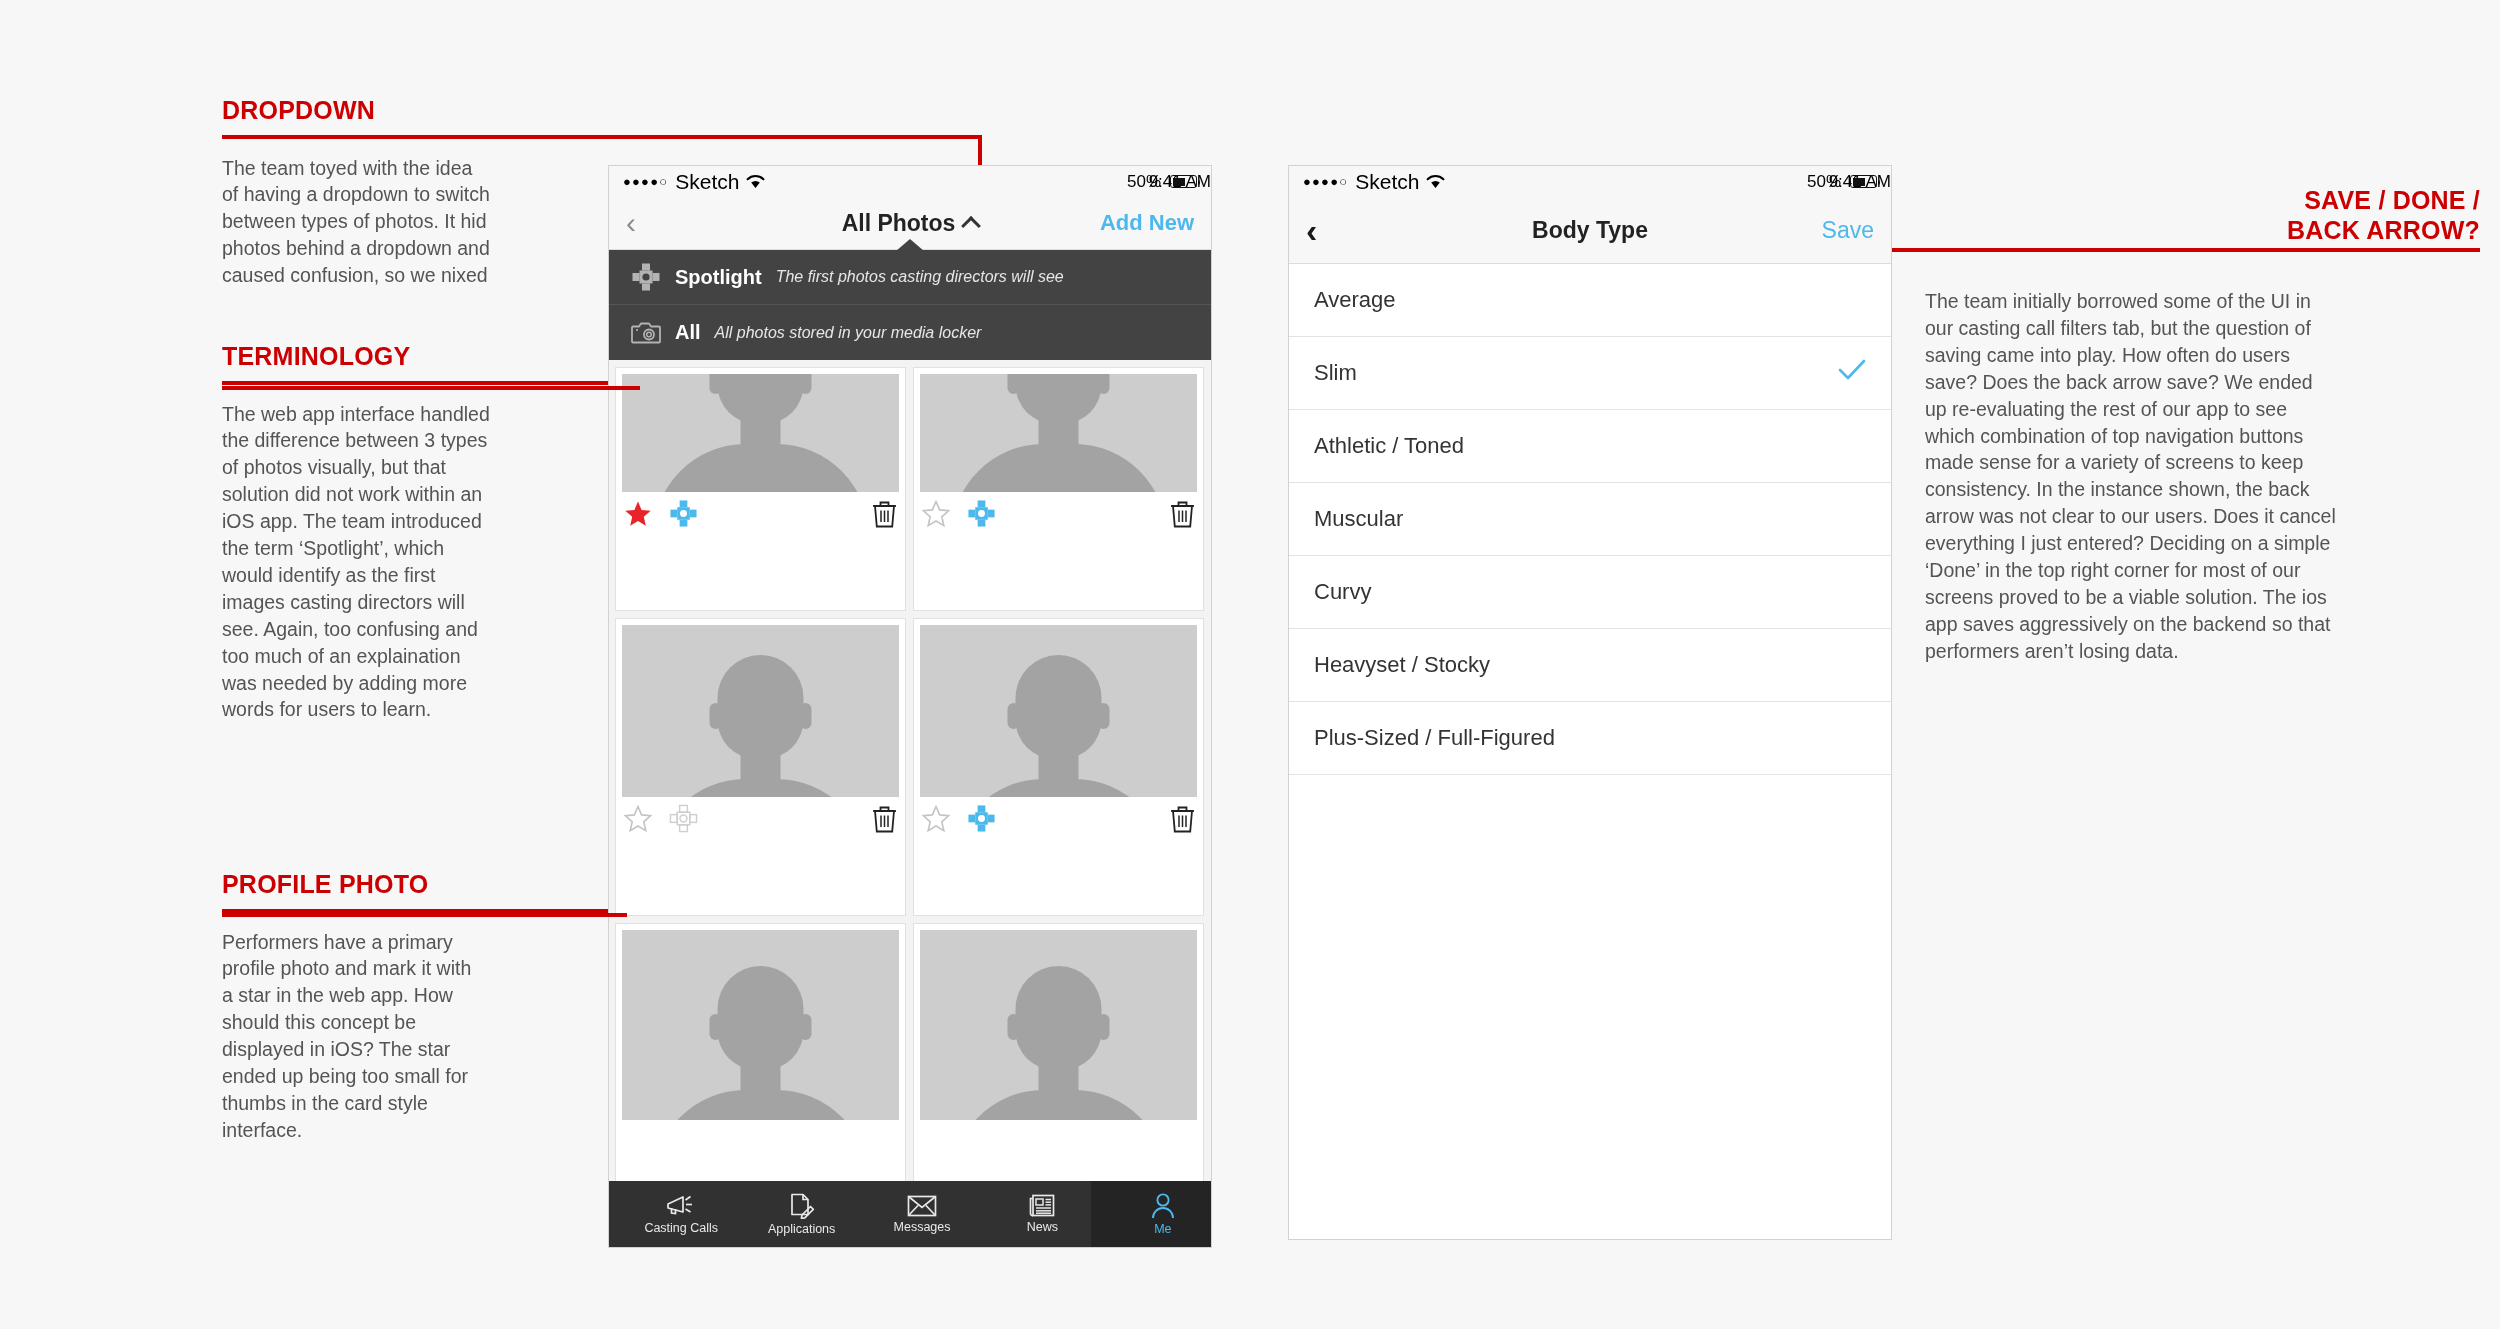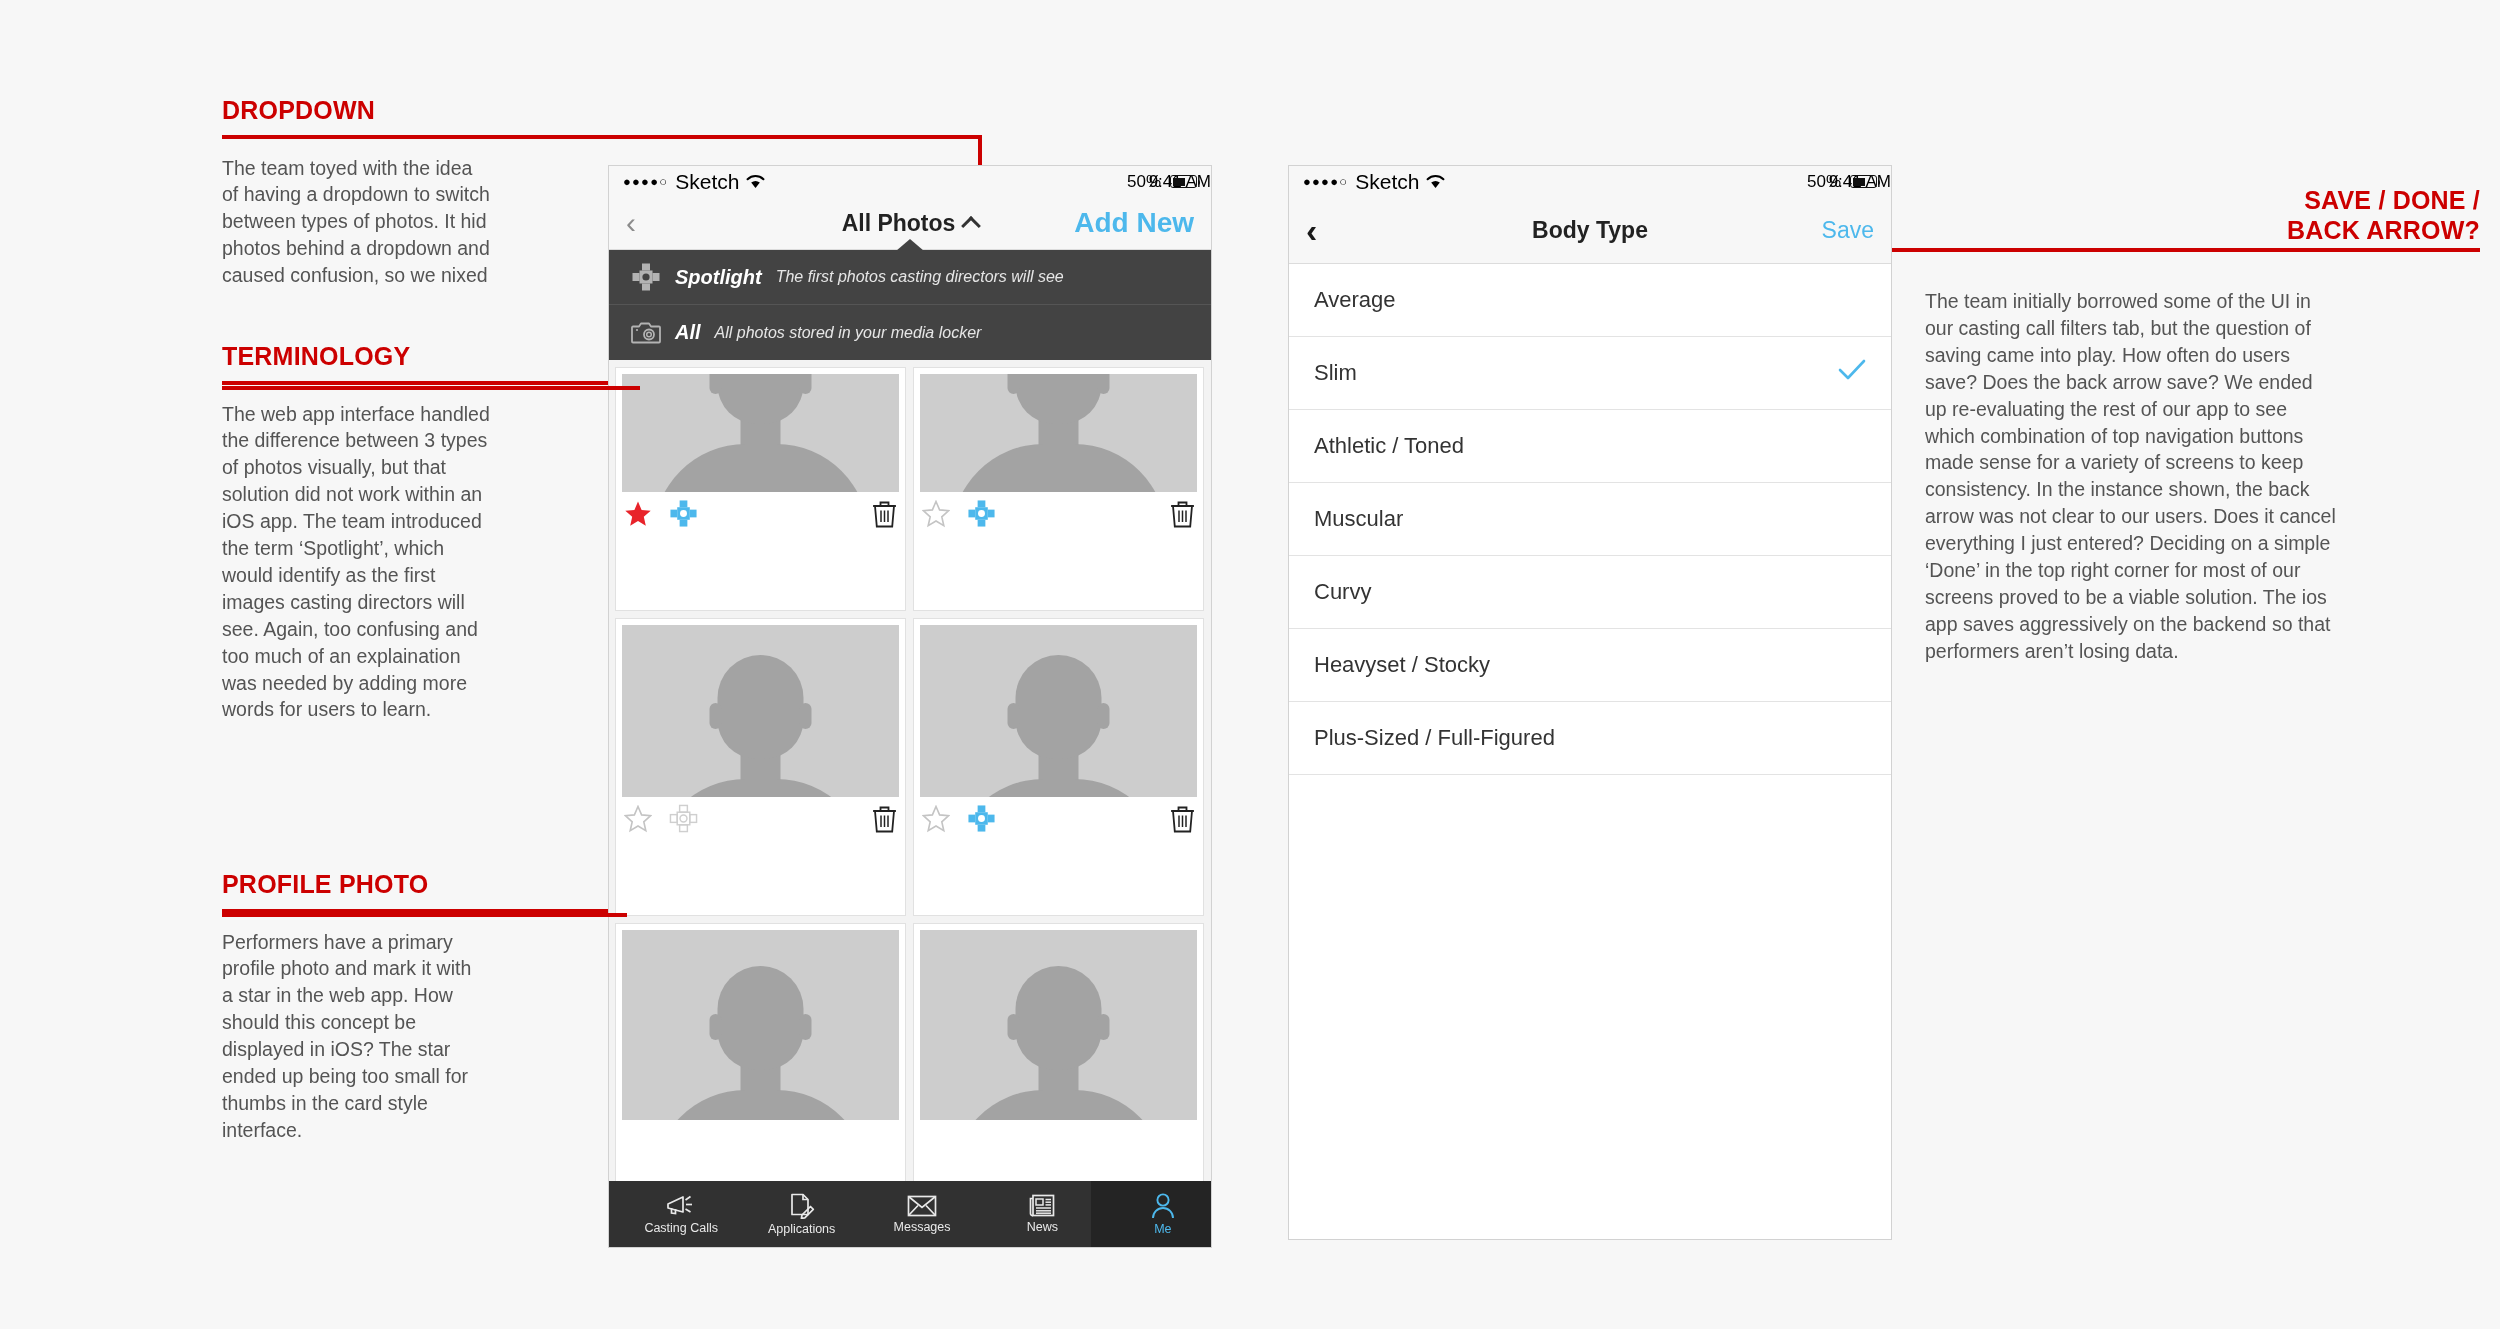--- a/index.html
+++ b/index.html
@@ -87,21 +87,21 @@
     position: absolute; left: 0; right: 0; text-align: center;
     font-size: 23px; font-weight: bold; color: #222;
     display: flex; align-items: center; justify-content: center; gap: 9px;
   }
   .chev-up {
     display: inline-block; width: 14px; height: 14px;
     border-left: 3px solid #333; border-top: 3px solid #333;
     transform: rotate(45deg); position: relative; top: 3px;
   }
   .nav-action {
-    margin-left: auto; font-size: 28px; font-weight: bold; color: #4db8ec;
+    margin-left: auto; font-size: 22px; font-weight: bold; color: #4db8ec;
     position: relative; z-index: 3;
   }
   .nav-action.save { font-weight: normal; font-size: 23px; }
 
   
   .dropdown {
     background: #434343; position: relative;
   }
   .dd-caret {
     position: absolute; top: -11px; left: 50%; transform: translateX(-50%);
@@ -110,21 +110,21 @@
     border-bottom: 12px solid #434343;
   }
   .dd-item {
     height: 55px; display: flex; align-items: center; gap: 14px;
     padding: 0 0 0 22px;
     border-bottom: 1px solid #555;
     color: #fff;
   }
   .dd-item:last-child { border-bottom: none; }
   .dd-icon { width: 30px; height: 30px; flex: none; display: flex; align-items: center; justify-content: center; }
-  .dd-label { font-size: 20px; font-weight: bold; font-style: italic; }
+  .dd-label { font-size: 20px; font-weight: bold; }
   .dd-desc { font-size: 16px; font-style: italic; color: #e6e6e6; }
 
   
   .grid {
     background: #f3f3f3;
     padding: 7px 6px 0 6px;
     display: flex; flex-wrap: wrap; gap: 7px;
     position: relative;
   }
   .card {

